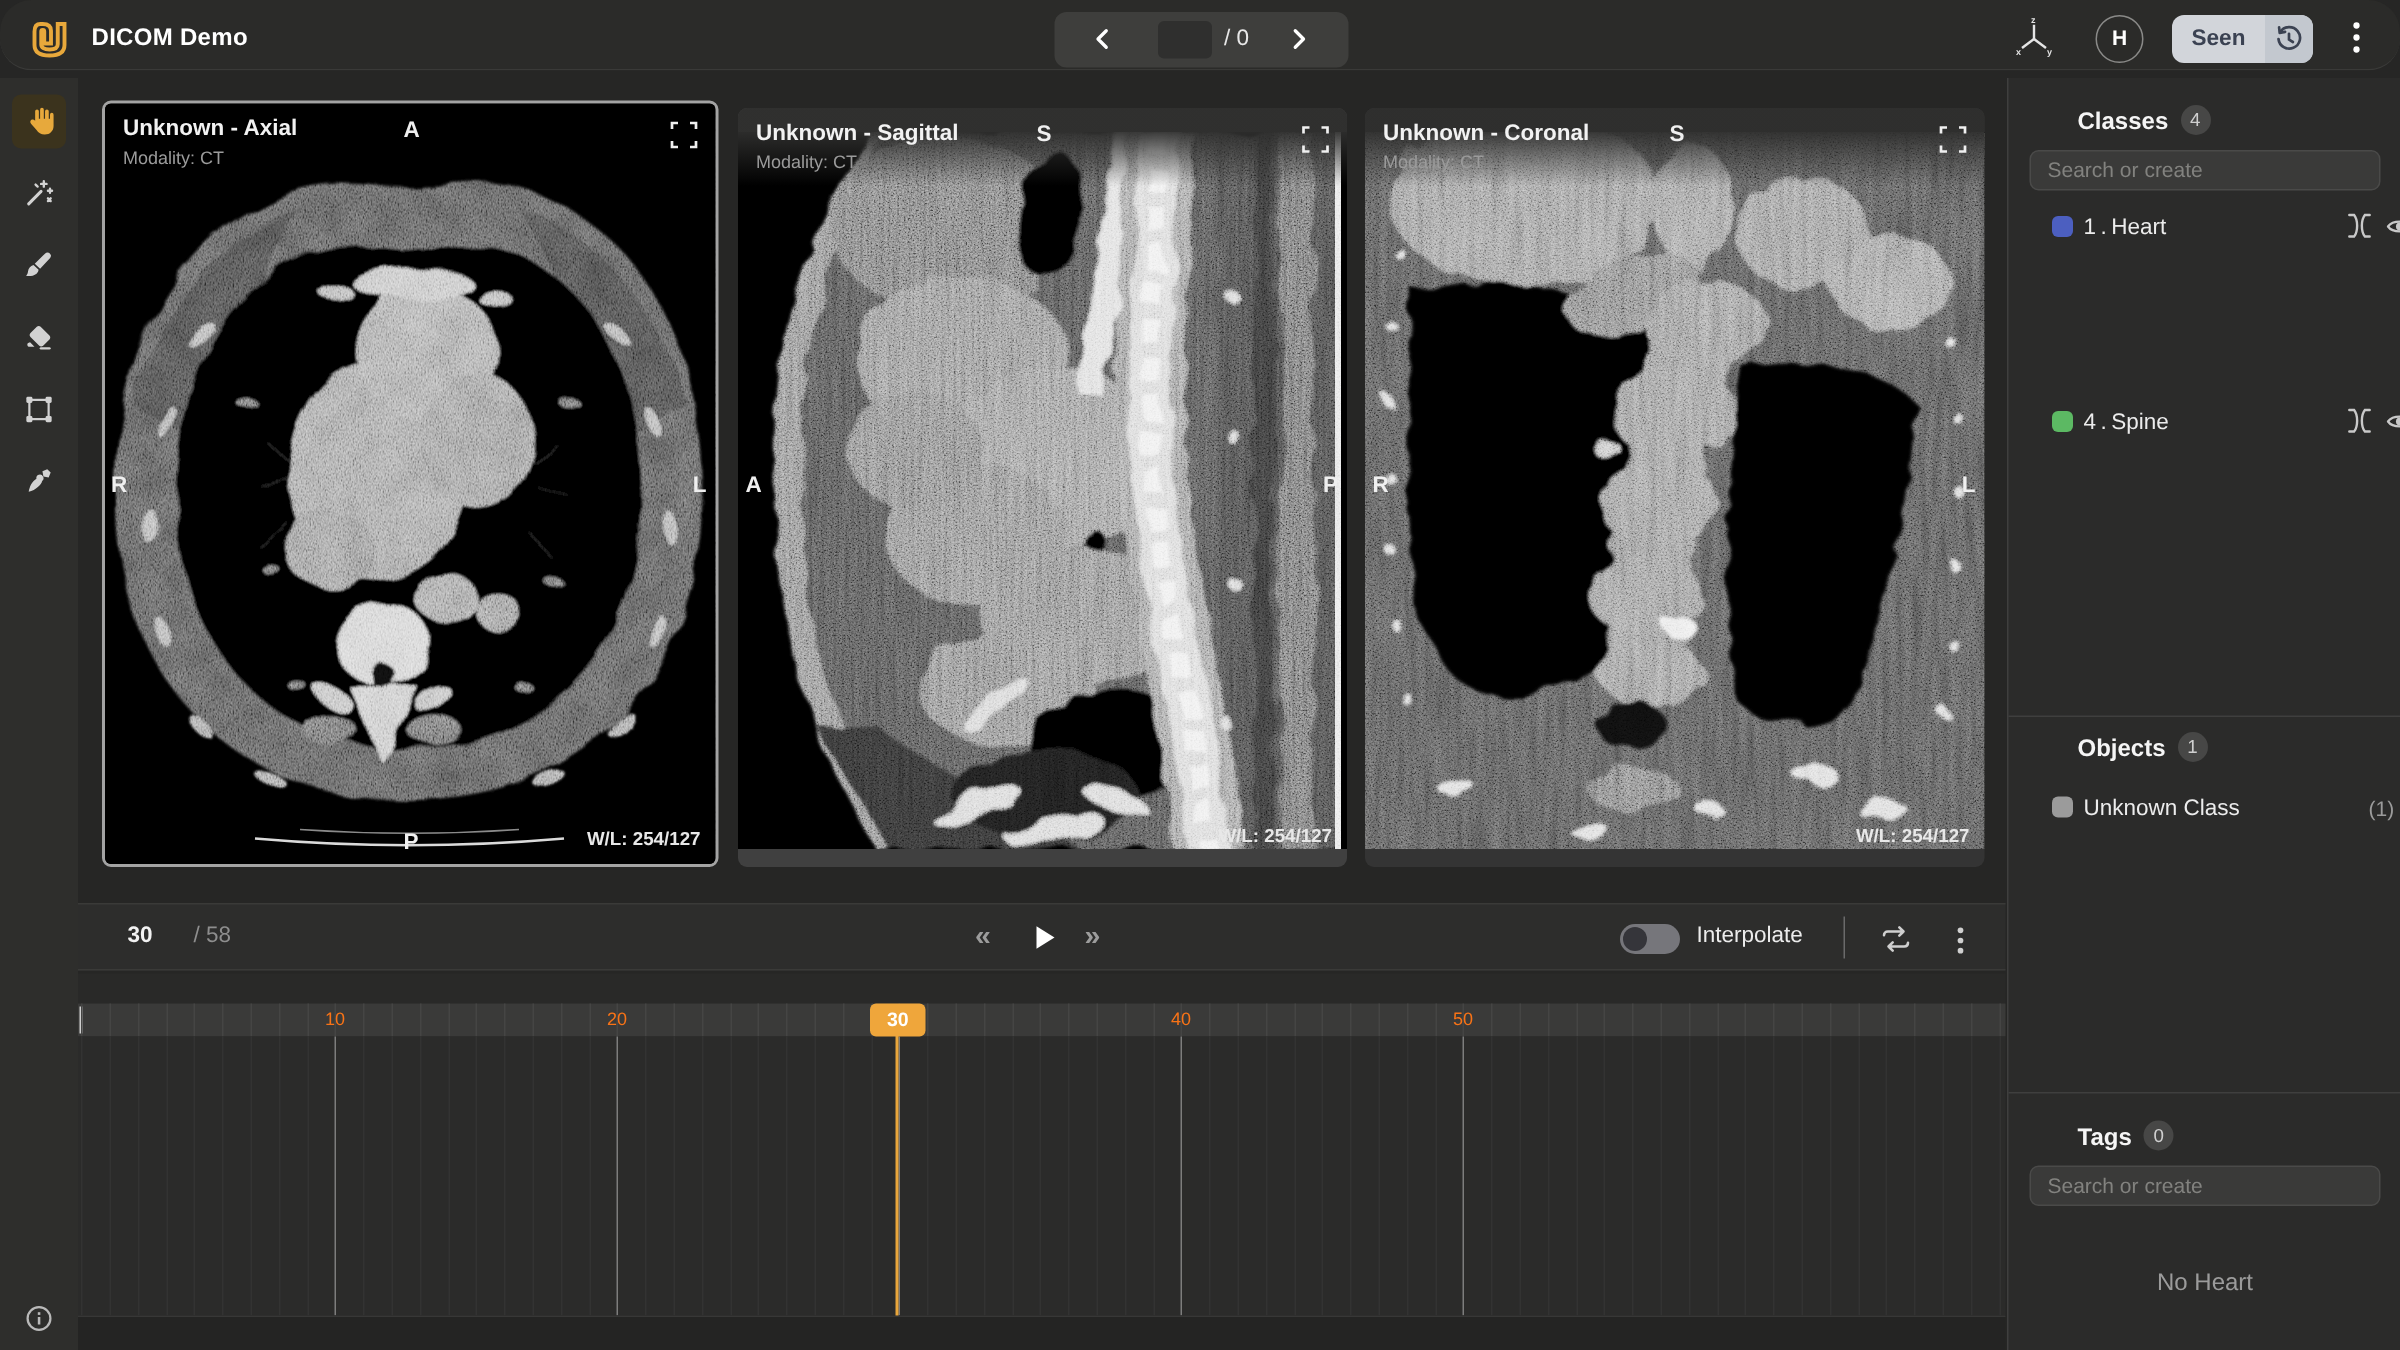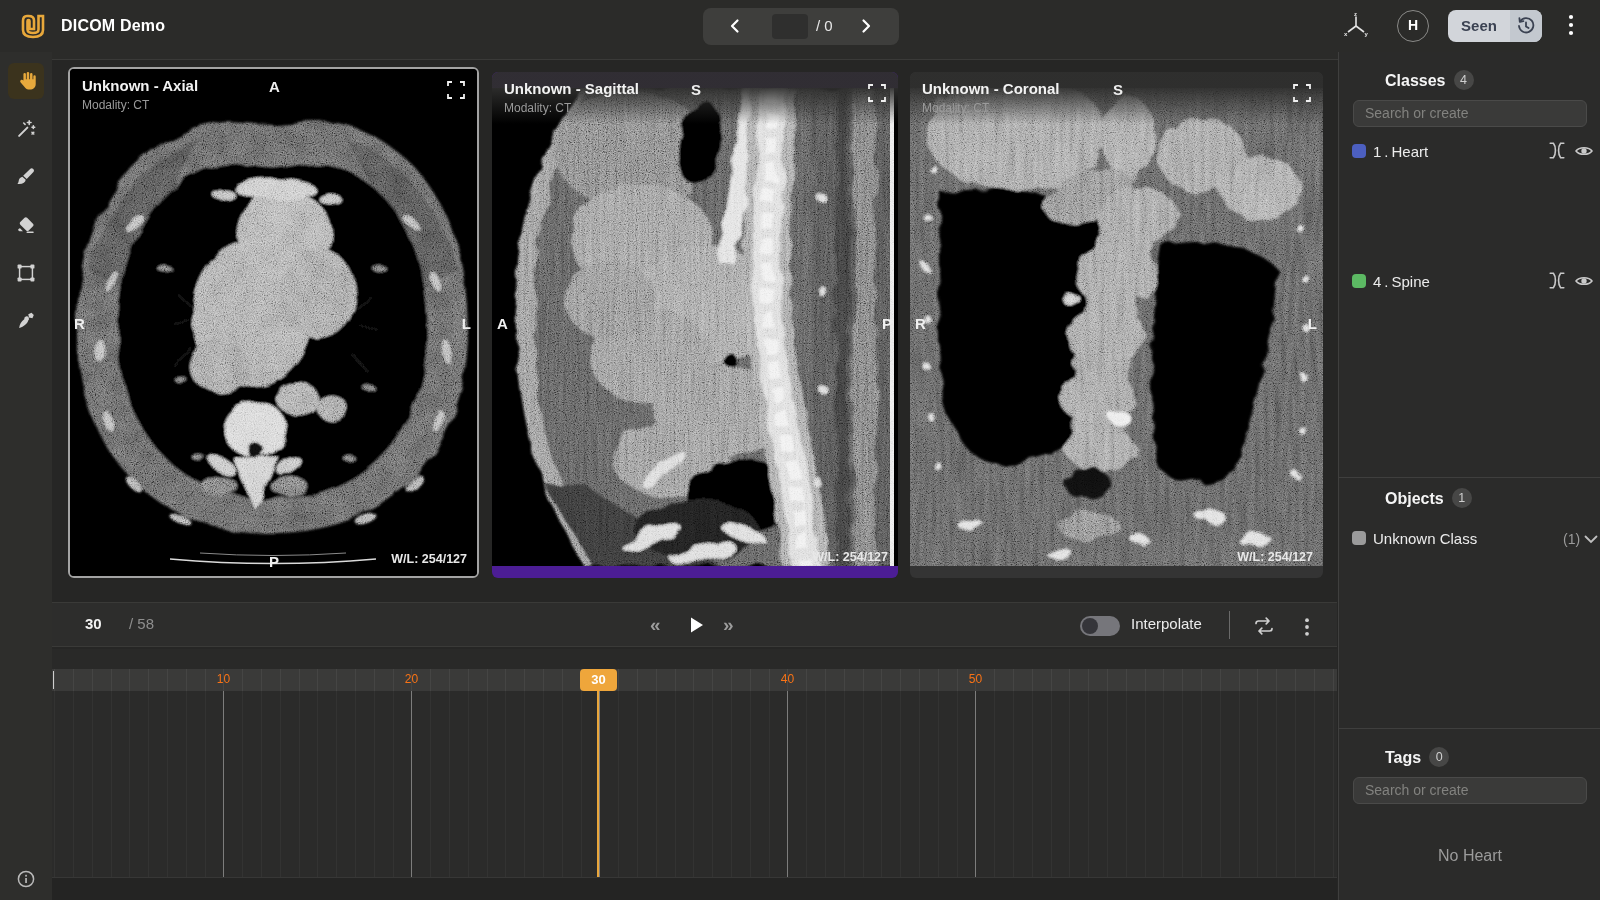--- a/index.html
+++ b/index.html
@@ -1,35 +1,35 @@
 <!DOCTYPE html>
 <html><head>
 <meta charset="utf-8">
 <style>
   * { margin:0; padding:0; box-sizing:border-box; }
   html,body { width:1600px; height:900px; background:#262625; overflow:hidden;
     font-family:"Liberation Sans", sans-serif; }
   .abs { position:absolute; }
   
-  #topbar { position:absolute; left:0; top:0; width:1600px; height:60px;
-    background:#2b2b29; border-bottom:1px solid #3a3a38; }
+  #topbar { position:absolute; left:0; top:0; width:1600px; height:47px;
+    background:#2b2b29; border-bottom:1px solid #3a3a38;border-radius:21px; }
   #title { position:absolute; left:61px; top:17px; color:#fff; font-size:16px; font-weight:bold; letter-spacing:.2px;}
   #pager { position:absolute; left:703px; top:8px; width:196px; height:37px;
     background:#3e3e3c; border-radius:8px; }
   #pagerbox { position:absolute; left:69px; top:6px; width:36px; height:25px;
     background:#2f2f2e; border-radius:4px; }
   
   #toolbar { position:absolute; left:0; top:52px; width:52px; height:848px; background:#2e2e2c; }
   .tool { position:absolute; left:8px; width:36px; height:36px; border-radius:6px;
     display:flex; align-items:center; justify-content:center; }
   .tool.sel { background:#3b331d; }
   
   .vp { position:absolute; background:#000; border-radius:6px; overflow:hidden; }
   #vp1 { left:68px; top:67px; width:411px; height:511px; border:2px solid #a3a3a3; }
-  #vp2 { left:492px; top:72px; width:406px; height:506px; background:#4c1d95; }
+  #vp2 { left:492px; top:72px; width:406px; height:506px; background:#404040; }
   #vp3 { left:910px; top:72px; width:413px; height:506px; background:#343434; }
   .vptitle { position:absolute; left:12px; top:8px; color:#f2f2f2; font-size:15px; font-weight:bold; z-index:5;}
   .vpmod { position:absolute; left:12px; top:29px; color:#9b9b9b; font-size:12px; z-index:5;}
   .vpo { position:absolute; color:#efefef; font-size:15px; font-weight:bold; z-index:5; }
   .wl { position:absolute; right:10px; bottom:10px; color:#e8e8e8; font-size:12.5px; font-weight:bold; z-index:5;}
   .fsi { position:absolute; top:11px; right:11px; z-index:6; }
   
   #tl-ctrl { position:absolute; left:52px; top:602px; width:1285px; height:45px;
     background:#2d2d2c; border-top:1px solid #3a3a38; border-bottom:1px solid #3a3a38; }
   #tl-mid { position:absolute; left:52px; top:649px; width:1285px; height:20px; background:#292928; }
@@ -45,21 +45,21 @@
   
   #rpanel { position:absolute; left:1338px; top:52px; width:262px; height:848px;
     background:#2b2b2a; border-left:1px solid #3f3f3e; }
   .sechead { color:#f5f5f5; font-size:16px; font-weight:bold;margin-left:32px; }
   .badge { display:inline-block; min-width:20px; height:20px; padding:0 6px; margin-left:8px;
     background:#474746; border-radius:10px; color:#cfcfcf; font-size:12.5px; font-weight:normal;
     text-align:center; line-height:20px; vertical-align:2px;}
   .sinput { position:absolute; left:14px; width:234px; height:27px; background:#3a3a39;
     border:1px solid #4a4a49; border-radius:6px; color:#82827f; font-size:14px;
     line-height:25px; padding-left:11px; }
-  .crow { position:absolute; left:12px; width:234px; height:30px; }
+  .crow { position:absolute; left:28px; width:234px; height:30px; }
   .sw { position:absolute; left:1px; top:8px; width:14px; height:14px; border-radius:4px; }
   .cname { position:absolute; left:22px; top:7px; color:#ececec; font-size:15px; }
   .divider { position:absolute; left:0; width:262px; height:1px; background:#3f3f3e; }
   svg { display:block; }
 </style>
 </head>
 <body>
 
 <div id="topbar">
   <svg class="abs" style="left:17px;top:10px" width="32" height="32" viewBox="0 0 32 32">

